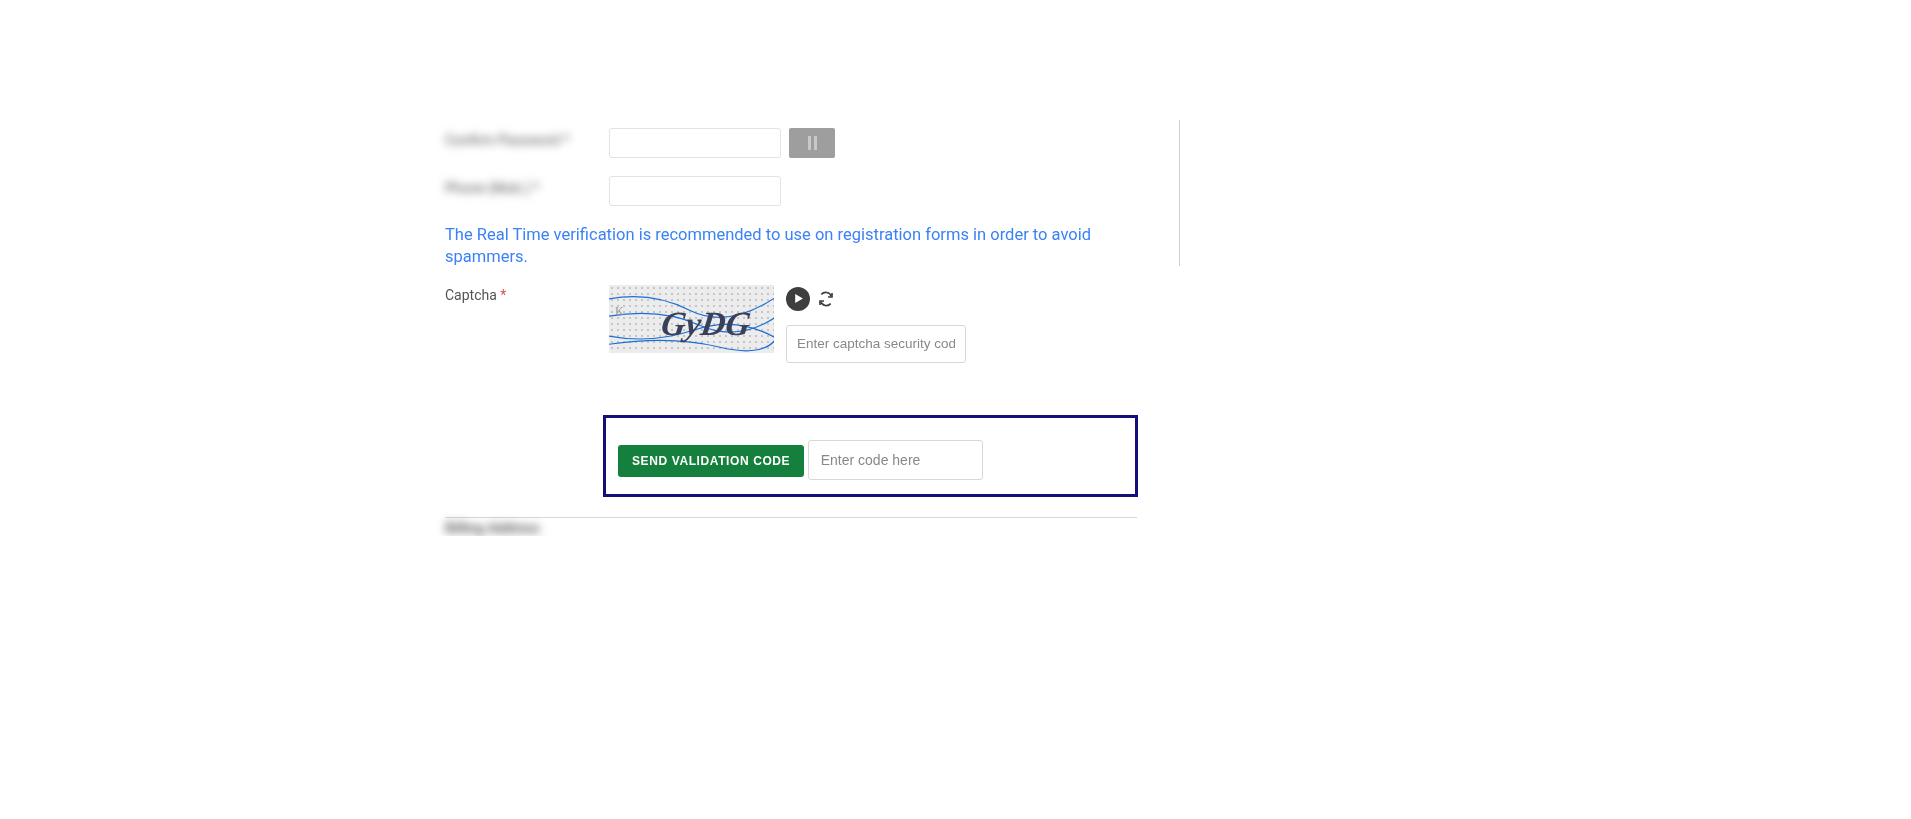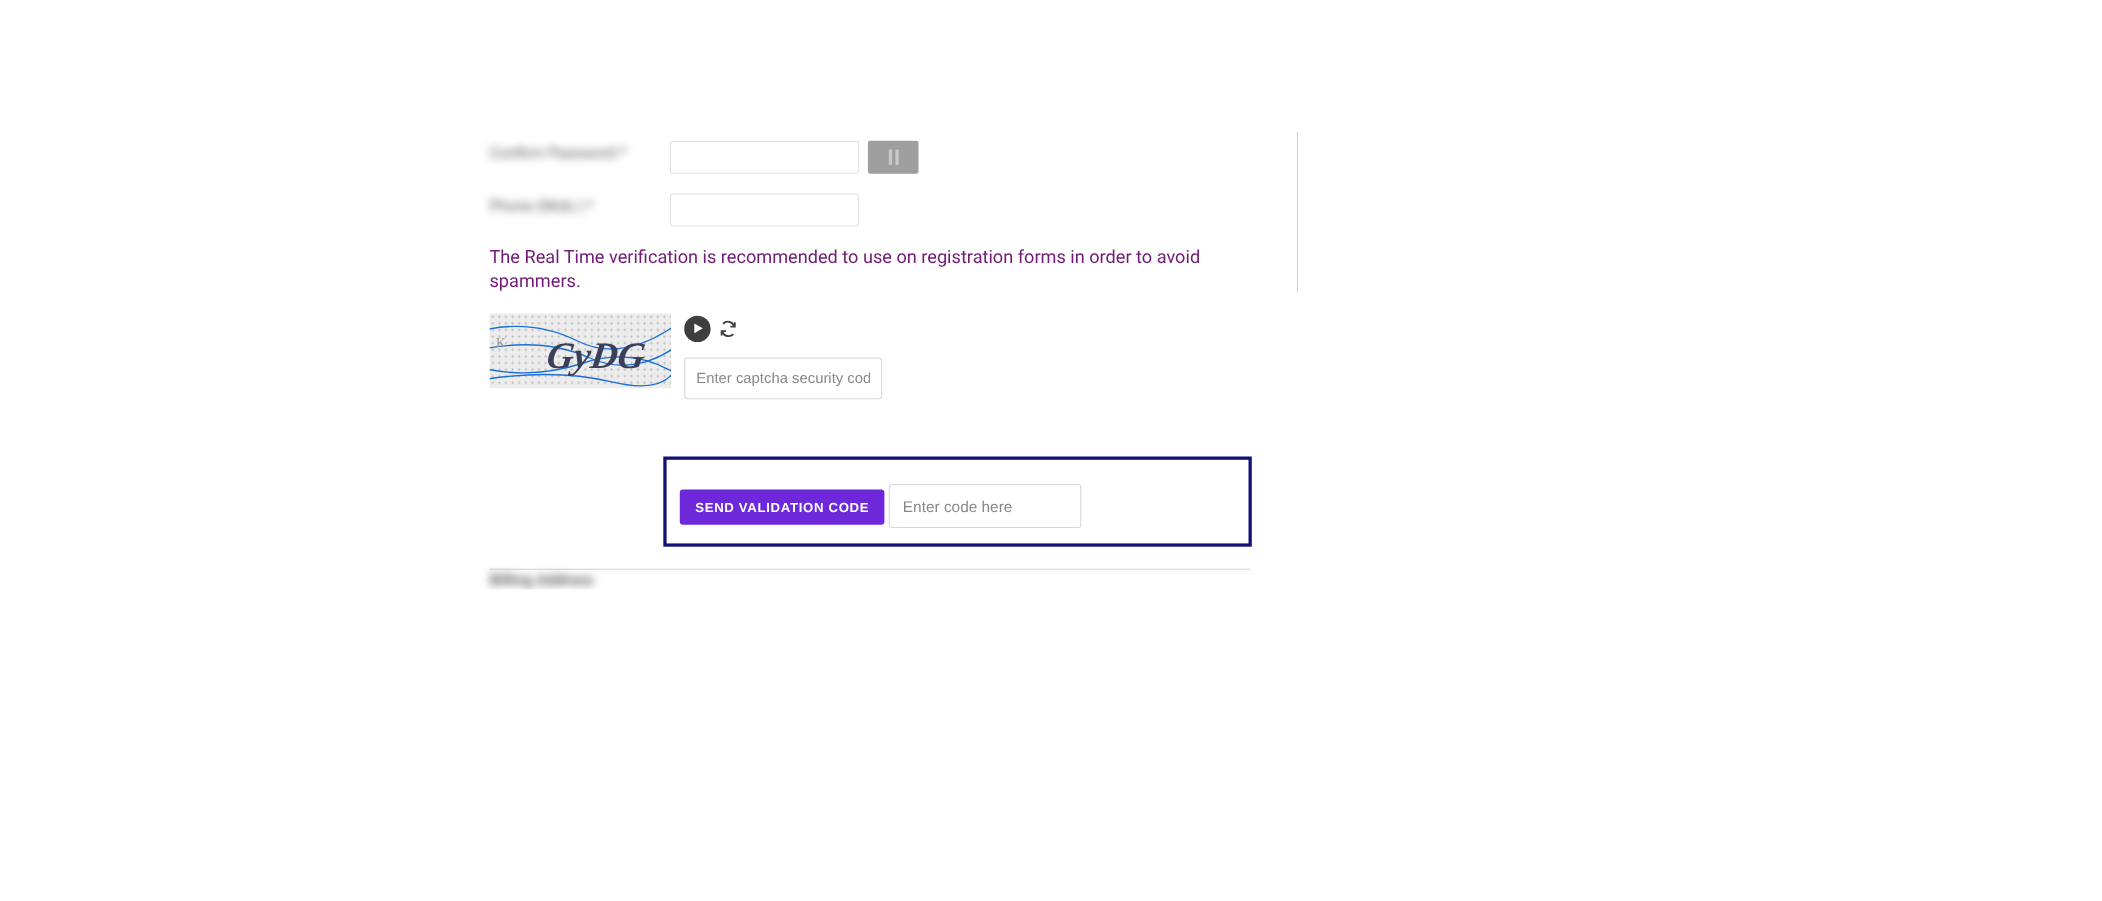--- a/index.html
+++ b/index.html
@@ -56,21 +56,21 @@
       border-radius: 2px;
     }
     .icon-box .bars {
       display: flex;
       gap: 3px;
     }
     .icon-box .bars span {
       width: 3px; height: 14px; background: #c9c9c9; display: block;
     }
     .notice {
-      color: #701a75;
+      color: #3b82f6;
       font-size: 16.5px;
       line-height: 1.35;
       margin: 14px 0 16px 0;
       max-width: 700px;
     }
     .captcha-row {
       display: flex;
       margin-bottom: 12px;
     }
     .captcha-label {
@@ -130,21 +130,21 @@
       top: -40px;
     }
     .validation-box {
       border: 3px solid #13107a;
       width: 535px;
       margin-left: 158px;
       padding: 10px 12px 14px 12px;
       margin-top: 4px;
     }
     .send-btn {
-      background: #6d28d9;
+      background: #15803d;
       color: #fff;
       font-size: 12px;
       font-weight: 600;
       letter-spacing: 0.6px;
       border: none;
       padding: 9px 14px;
       border-radius: 3px;
       cursor: pointer;
     }
     .validation-text {
@@ -211,20 +211,24 @@
       <div class="form-control-area">
         <input type="text" class="input-blurred" style="">
       </div>
     </div>
 
     <div class="notice">
       <span>The Real Time verification is recommended to use on registration forms in order to avoid spammers.</span><br>
     </div>
 
     <div class="captcha-row">
+      <div class="captcha-label">
+        <span>Captcha</span>
+        <span class="asterisk">*</span>
+      </div>
       <div class="captcha-area">
         <div class="captcha-top">
           <div class="captcha-image">
             <svg width="165" height="68" viewBox="0 0 165 68">
               <defs>
                 <pattern id="dots" width="6" height="6" patternUnits="userSpaceOnUse">
                   <circle cx="3" cy="3" r="1" fill="#b8b8b8"></circle>
                 </pattern>
               </defs>
               <rect width="165" height="68" fill="#ececec"></rect>

